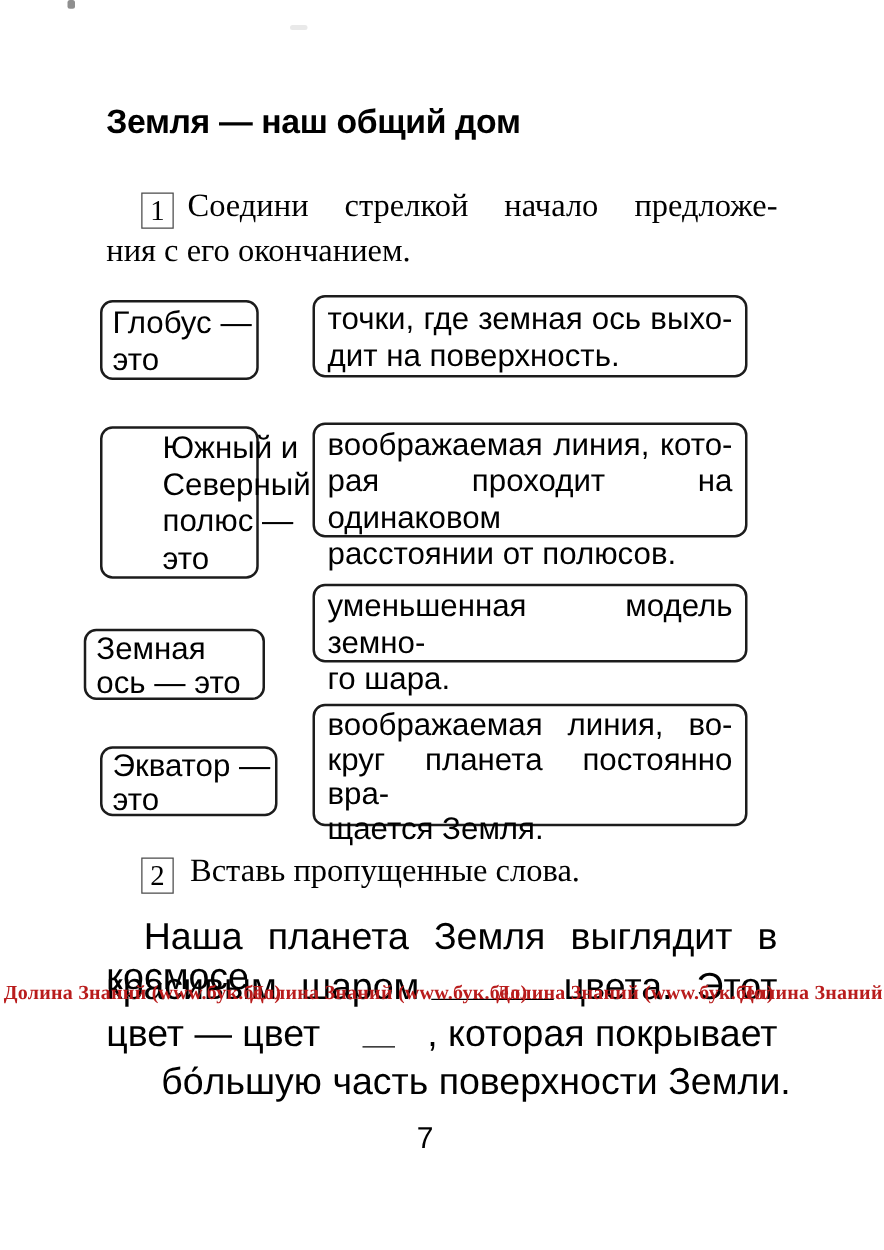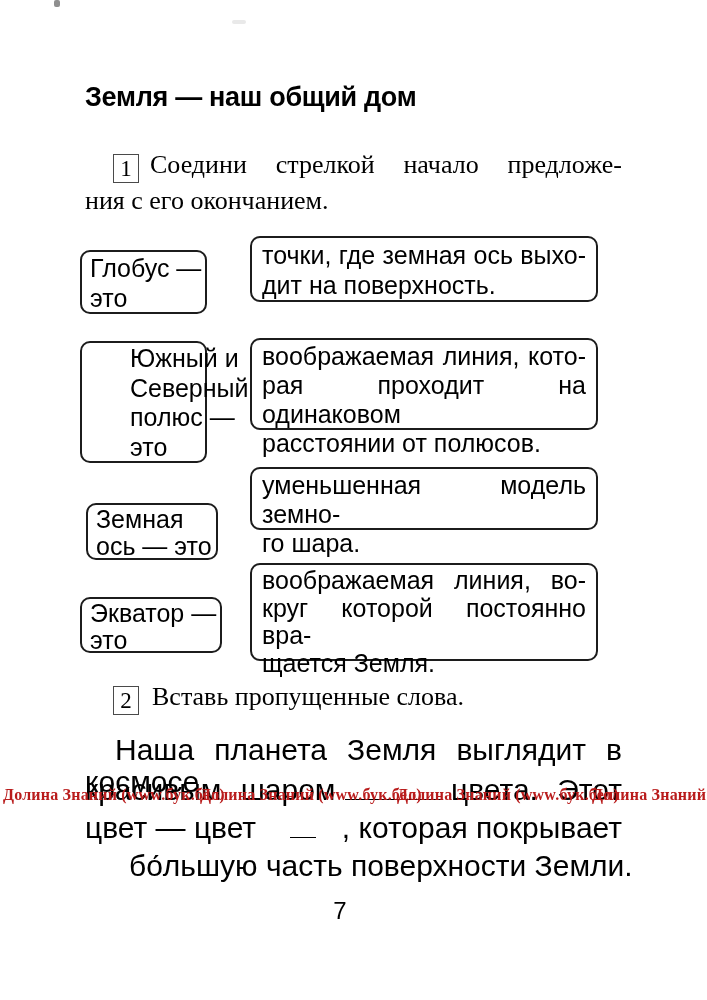--- a/index.html
+++ b/index.html
@@ -37,23 +37,23 @@
   }
   
   .mbox{
     position:absolute;box-sizing:border-box;
     border:2px solid #1c1c1c;border-radius:10px;
     font-size:25px;background:#fff;
     padding:1px 8px 0 8px;
   }
   .mbox .ln{white-space:nowrap;}
   .mbox .jl{white-space:normal;text-align:justify;text-align-last:justify;}
-  .lb1{left:80px;top:240px;width:127px;height:64px;line-height:30px;margin-top:10px;}
+  .lb1{left:80px;top:240px;width:127px;height:64px;line-height:30px;}
   .lb2{left:80px;top:341px;width:127px;height:122px;line-height:29.5px;padding-left:48px;}
-  .lb3{left:86px;top:503px;width:132px;height:57px;line-height:26.5px;}
+  .lb3{left:67px;top:503px;width:145px;height:57px;line-height:26.5px;}
   .lb4{left:80px;top:597px;width:142px;height:56px;line-height:26.5px;}
   .rb{left:250px;width:348px;padding:2px 10px 0 10px;}
   .rbA{top:236px;height:66px;line-height:30px;}
   .rbB{top:338px;height:92px;line-height:29px;}
   .rbC{top:467px;height:63px;line-height:29px;}
   .rbD{top:563px;height:98px;line-height:27.5px;}
   
   .pline{
     position:absolute;left:85px;width:537px;
     font-size:30px;line-height:32px;
@@ -125,21 +125,21 @@
     <div class="jl">уменьшенная модель земно-</div>
     <div class="ln">го шара.</div>
   </div>
   <div class="mbox rb rbB">
     <div class="jl">воображаемая линия, кото-</div>
     <div class="jl">рая проходит на одинаковом</div>
     <div class="ln">расстоянии от полюсов.</div>
   </div>
   <div class="mbox rb rbD">
     <div class="jl">воображаемая линия, во-</div>
-    <div class="jl">круг которой постоянно вра-</div>
+    <div class="jl">круг планета постоянно вра-</div>
     <div class="ln">щается Земля.</div>
   </div>
 
   <div class="numbox" style="left:113px;top:686px;">2</div>
   <div class="serifline" style="left:152px;top:682px;">Вставь пропущенные слова.</div>
 
   <div class="pline p-just" style="top:734px;">Наша планета Земля выглядит в космосе</div>
 
   <div class="pline p-flex" style="top:774px;">
     <span class="wide">красивым шаром</span>

